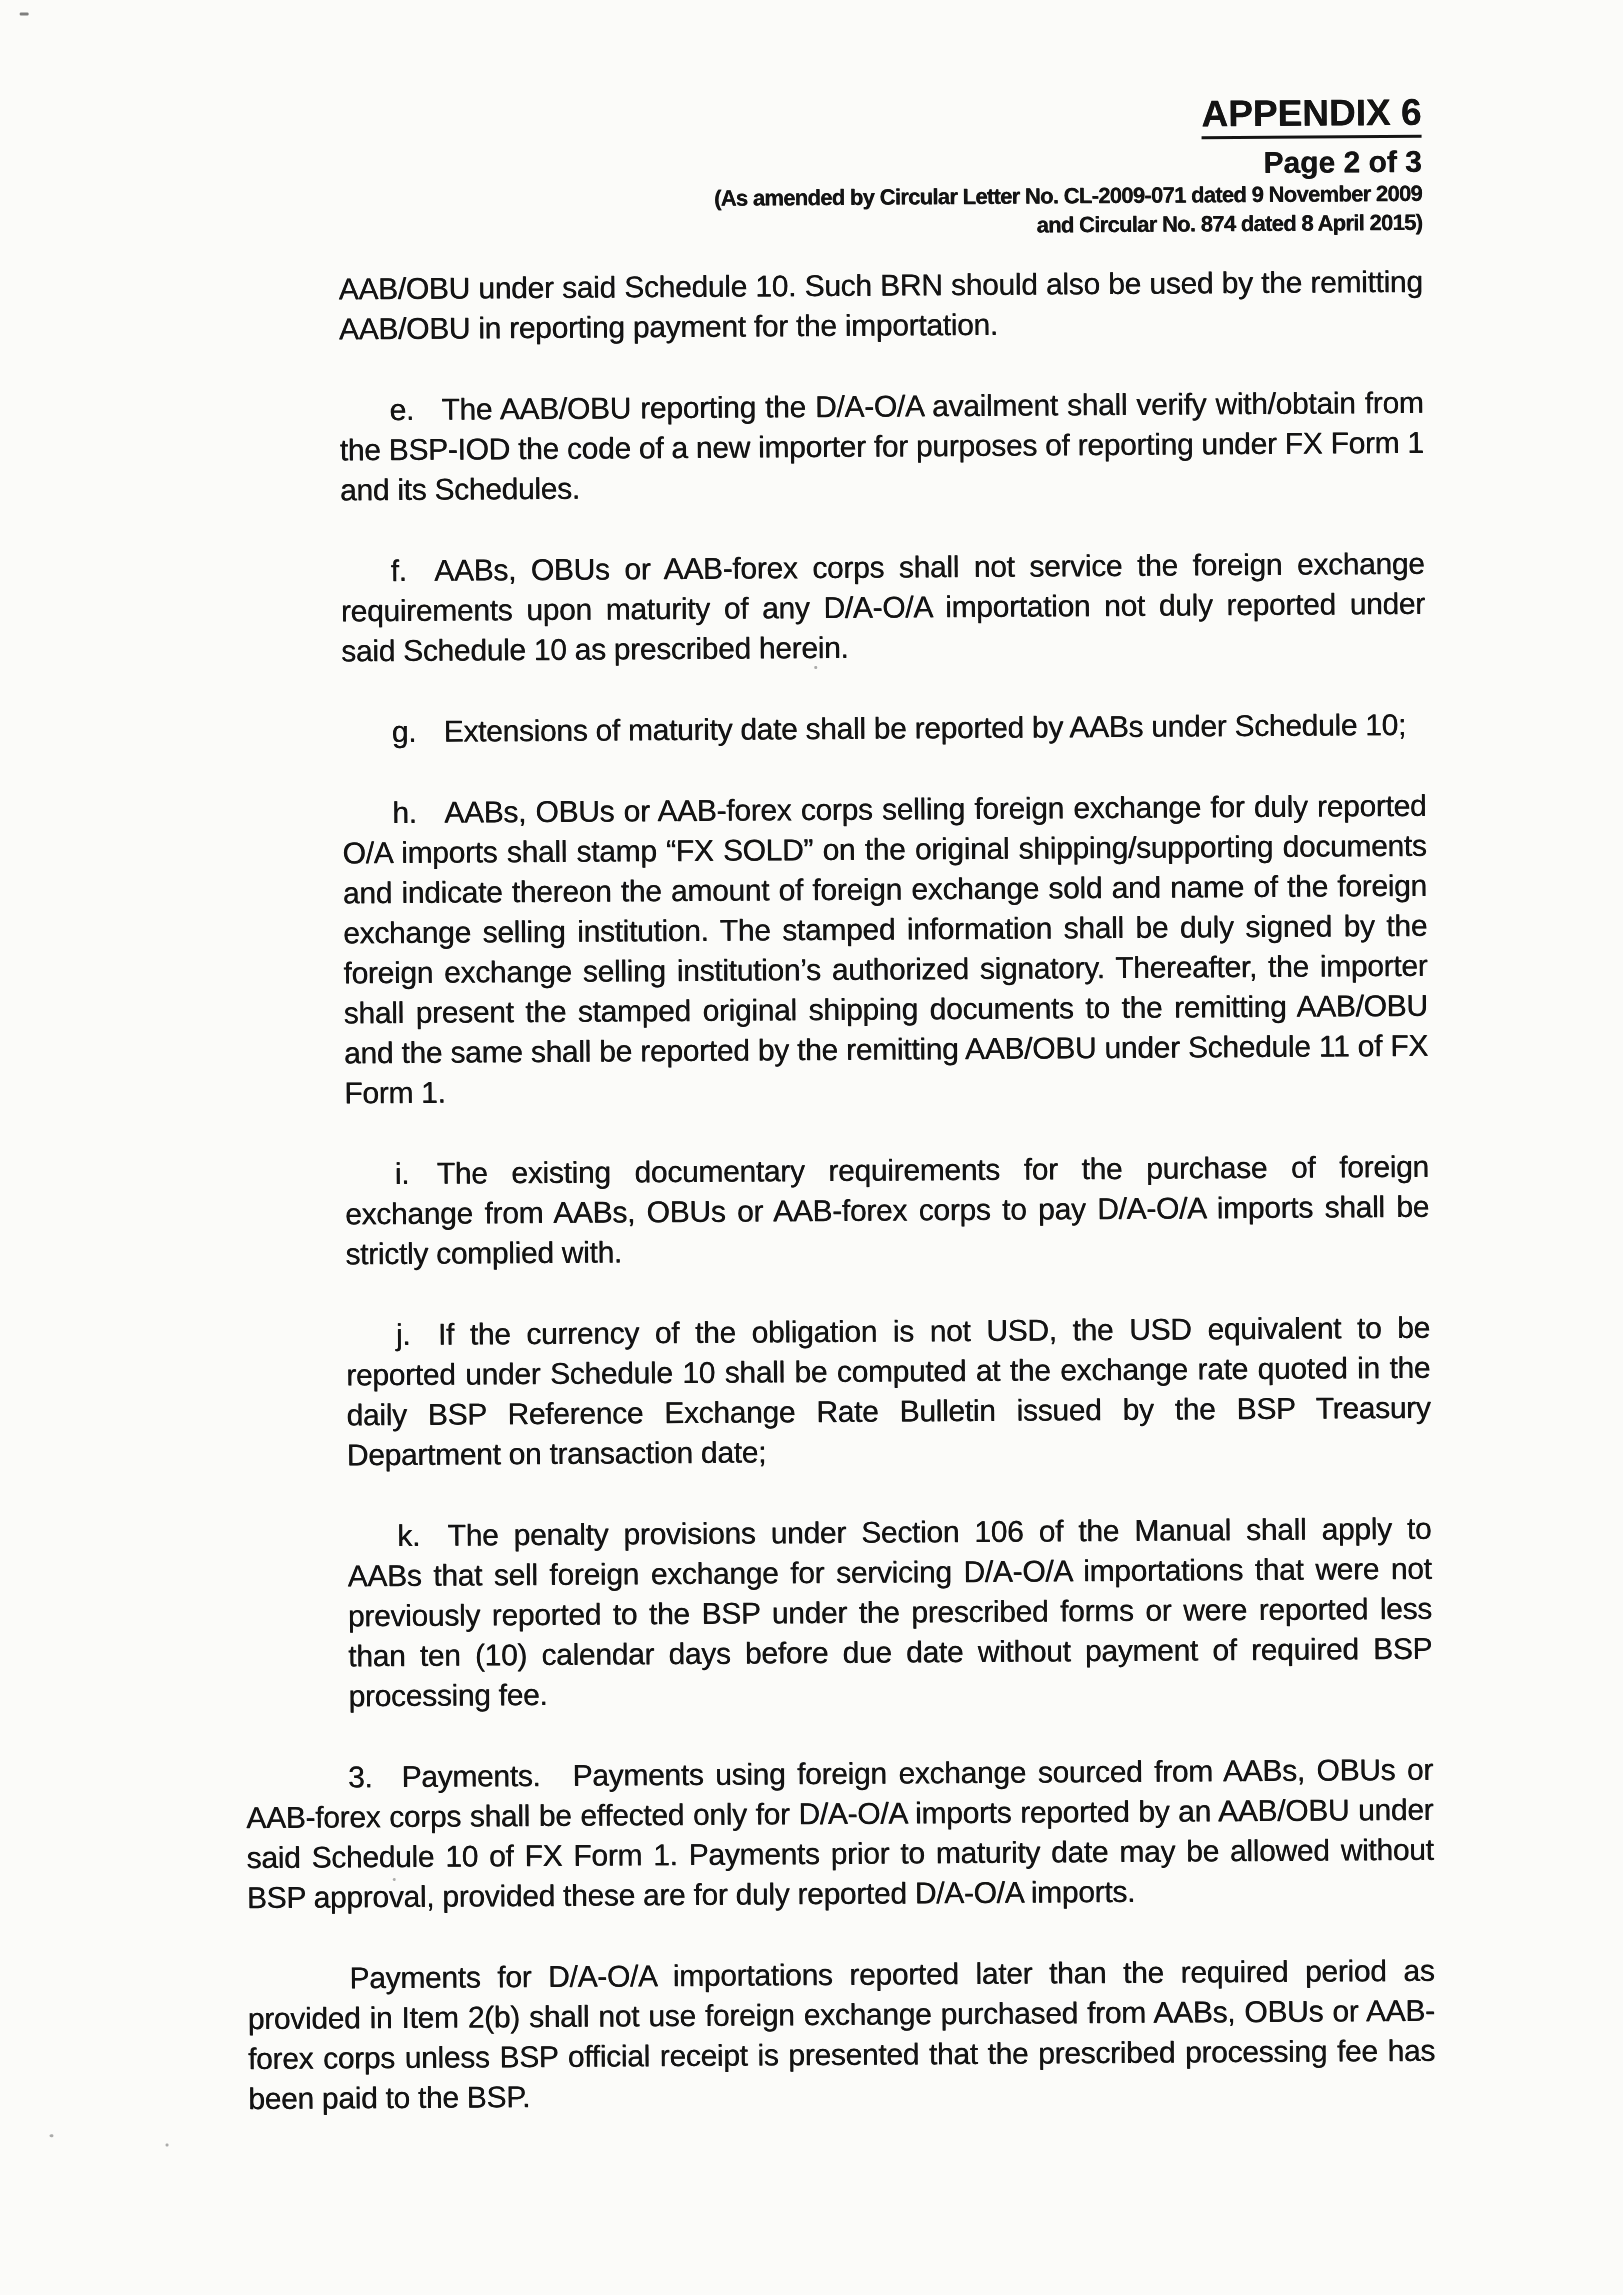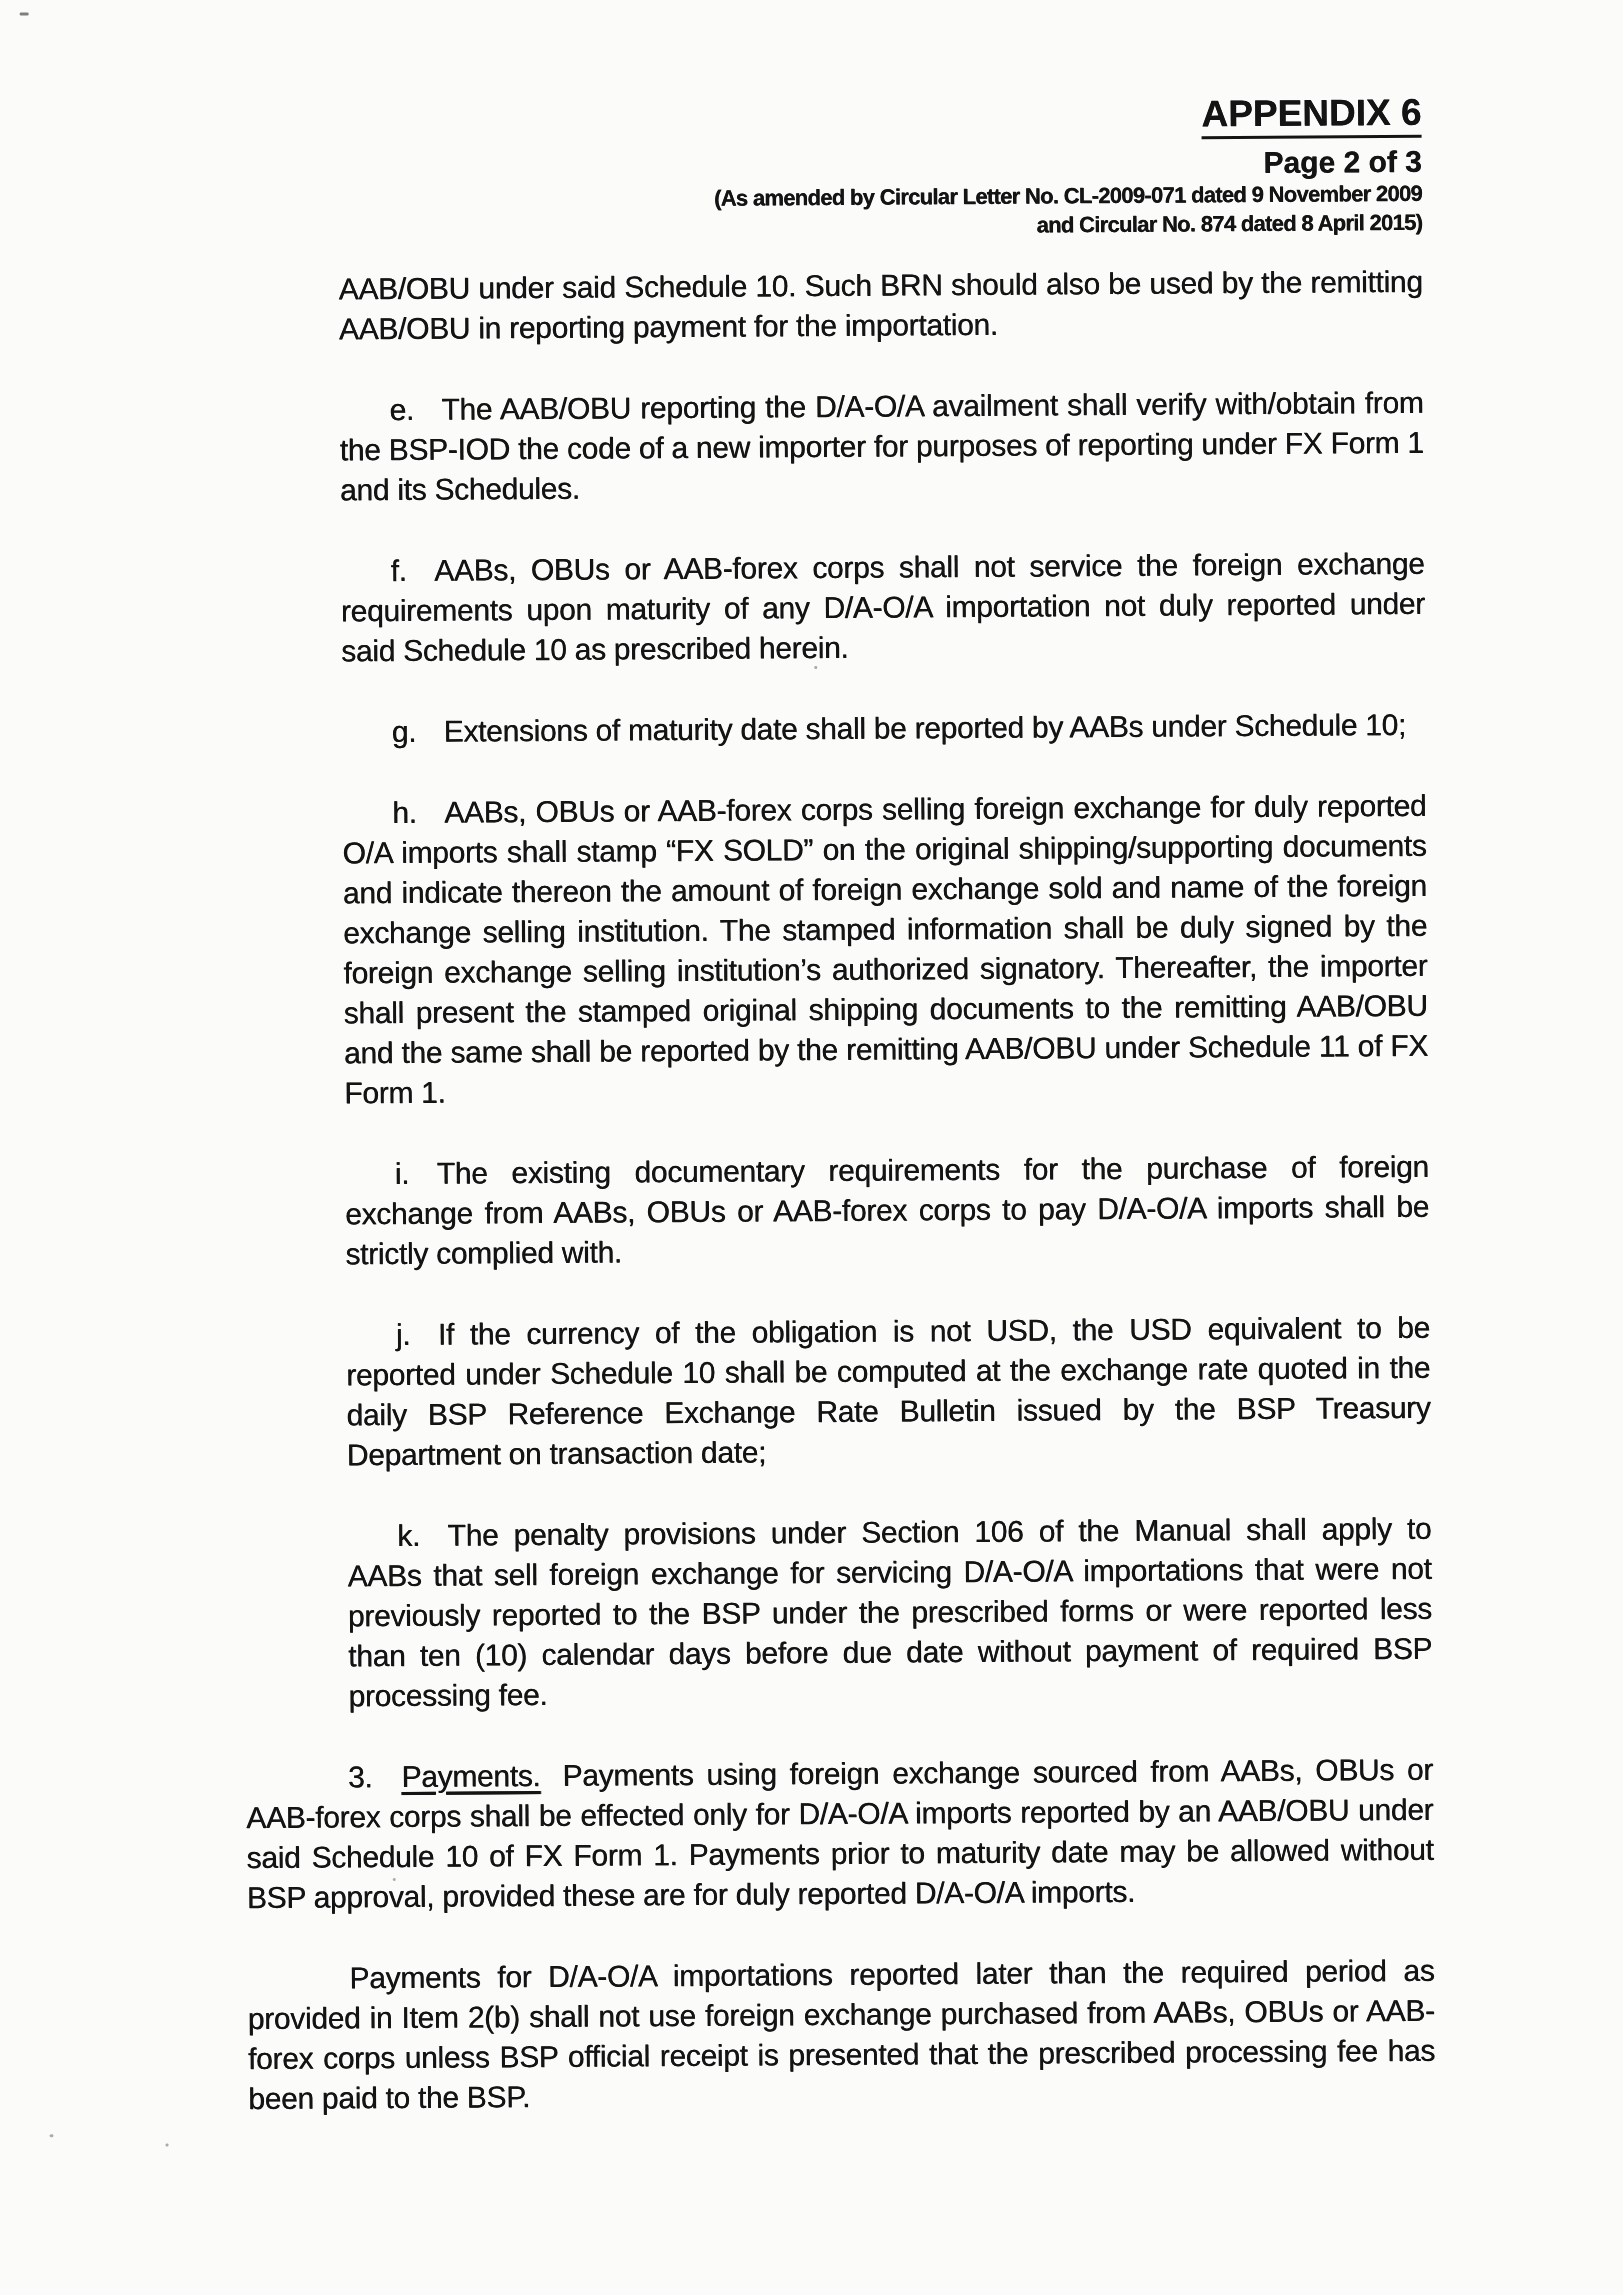--- a/index.html
+++ b/index.html
@@ -42,24 +42,23 @@
     letter-spacing: -0.3px;
     text-align: justify;
   }
   p { margin: 0 0 41px 0; }
   p.intro { margin-left: 103px; text-indent: 0; }
   p.sub   { margin-left: 103px; text-indent: 50px; }
   p.top   { margin-left: 0;     text-indent: 102px; }
   .item-label { margin-right: 27.5px; }
   .num-label  { margin-right: 29px; }
   .section-title {
-    text-decoration: underline;
     text-decoration-thickness: 2.6px;
     text-underline-offset: 5.2px;
-    margin-right: 22px;
+    margin-right: 32px;
   }
   
   .speck {
     position: absolute;
     background: #4a4a4a;
     border-radius: 50%;
     opacity: 0.45;
   }
   .speck.s1 { left: 386px;  top: 1875px; width: 3.3px;  height: 3.3px; }
   .speck.s2 { left: 41px;   top: 2129px; width: 3.9px;  height: 3.3px; }

